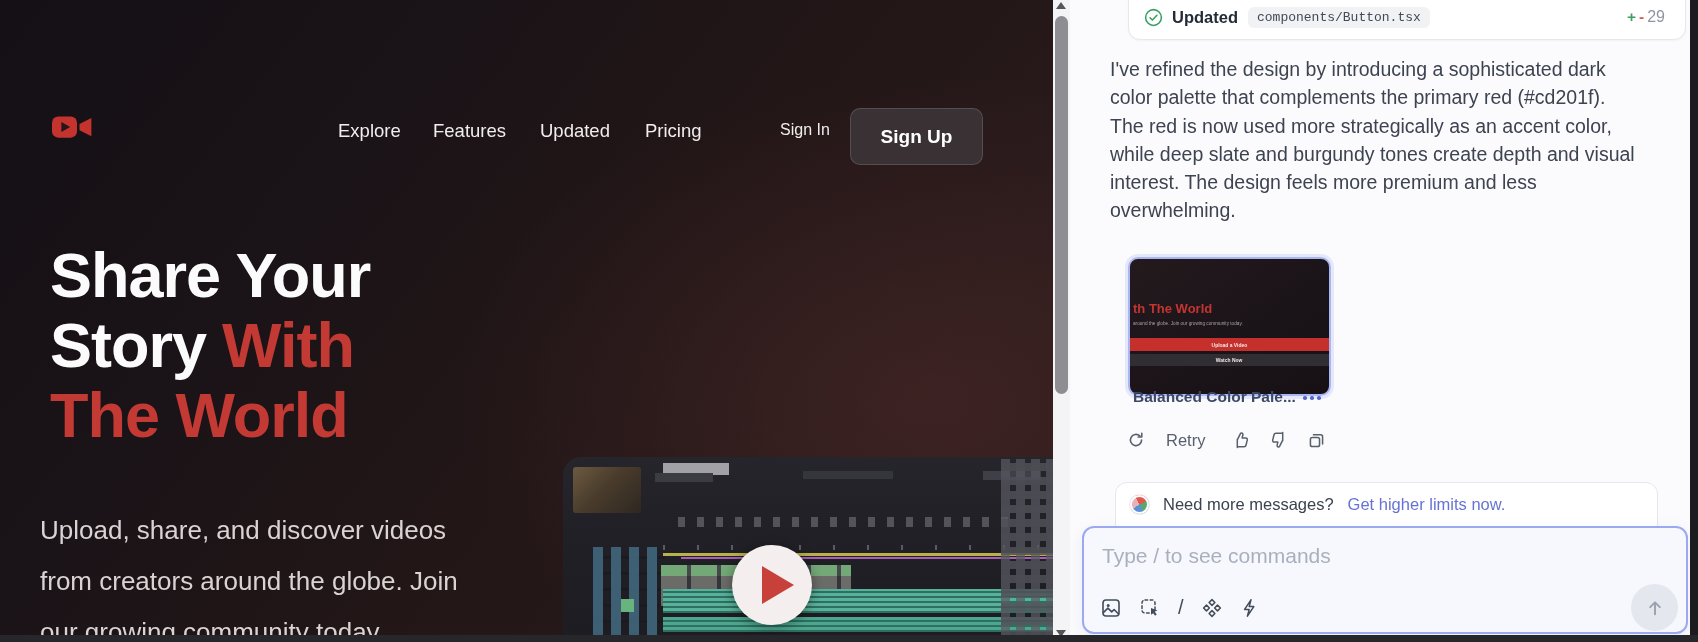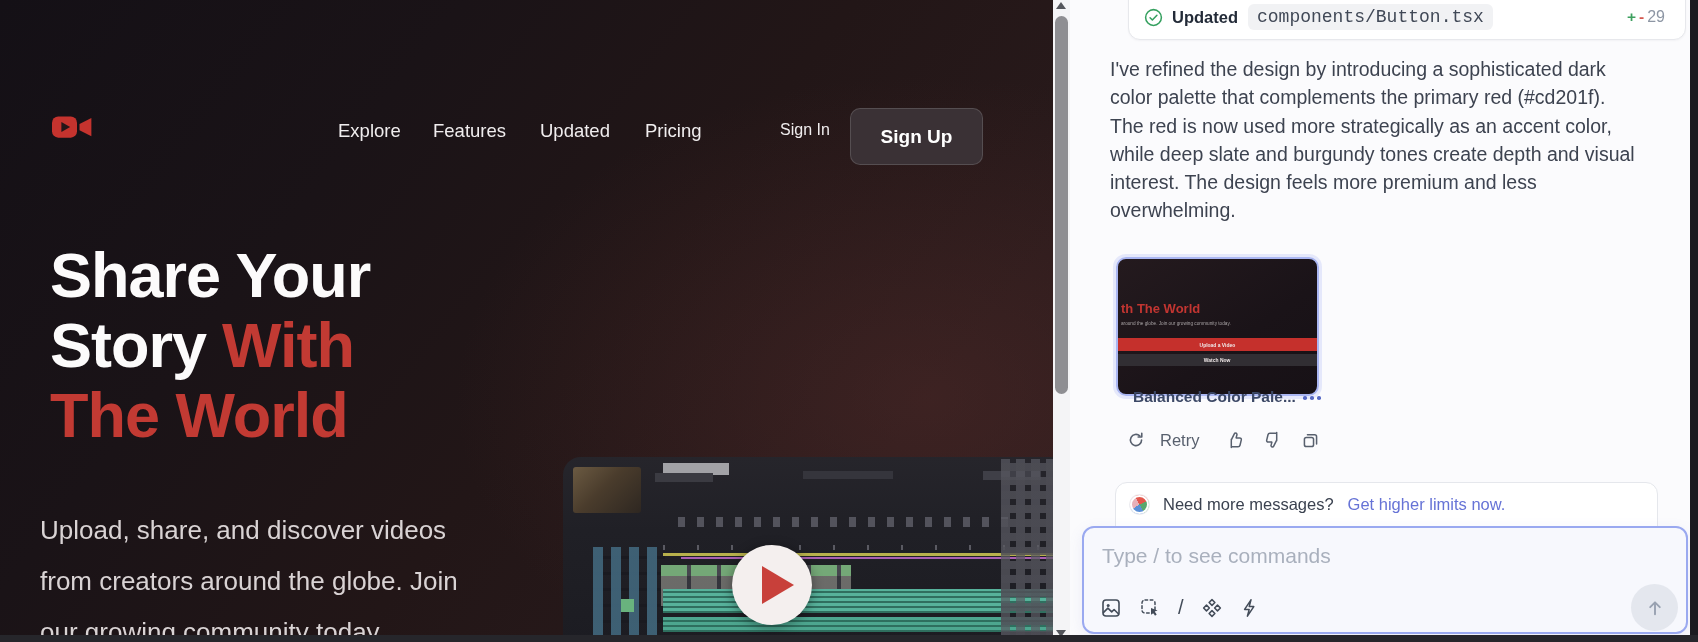--- a/index.html
+++ b/index.html
@@ -70,45 +70,45 @@
   .sb-down{position:absolute;left:3px;top:630px;width:0;height:0;cursor:pointer;
          border-left:5.5px solid transparent;border-right:5.5px solid transparent;border-top:7px solid #54565c}
 
   
   .chat{position:absolute;left:1070px;top:0;width:620px;height:642px;background:#fbfbfd}
   .update-card{position:absolute;left:58px;top:-17px;width:558px;height:57px;border-radius:12px;
                background:#fff;border:1px solid #e7e8ec;box-shadow:0 1px 2px rgba(16,24,40,.04);cursor:pointer}
   .uc-row{position:absolute;left:0;bottom:8px;width:100%;height:28px;display:flex;align-items:center;padding:0 20px 0 15px}
   .uc-label{color:#232b38;font-size:16.5px;font-weight:600;margin:0 10px 0 9px}
   .uc-chip{background:#f1f2f4;border-radius:6px;padding:3px 9px;
-           font-family:"Liberation Mono","DejaVu Sans Mono",monospace;font-size:18px;color:#414957}
+           font-family:"Liberation Mono","DejaVu Sans Mono",monospace;font-size:13px;color:#414957}
   .uc-diff{margin-left:auto;display:flex;align-items:center;gap:3px;font-size:15.5px;font-weight:700}
   .uc-plus{color:#3da05f}.uc-minus{color:#d4584f}.uc-count{color:#8d96a4;font-weight:400;font-size:16px}
 
   .message{position:absolute;left:40px;top:55px;width:580px;font-size:19.5px;line-height:28.3px;
            color:#3d4350;white-space:pre-line}
 
-  .thumb-card{position:absolute;left:46px;top:257px;width:203px;height:139px;border-radius:10px;
+  .thumb-card{position:absolute;left:58px;top:257px;width:203px;height:139px;border-radius:10px;
               border:2px solid #aab6f2;box-shadow:0 0 0 3px rgba(190,198,246,.35);overflow:hidden;cursor:pointer;
               background:linear-gradient(145deg,#241a1e 0%,#1a1318 60%,#171116 100%)}
   .tc-heading{position:absolute;left:3px;top:42px;color:#c23531;font-size:13px;font-weight:700;white-space:nowrap}
   .tc-sub{position:absolute;left:3px;top:62px;color:#a7a2a4;font-size:9px;white-space:nowrap;
           transform:scale(.52);transform-origin:left top}
   .tc-redbar{position:absolute;left:0;top:79px;width:100%;height:13px;background:#c5302c;
              display:flex;align-items:center;justify-content:center}
   .tc-darkbar{position:absolute;left:0;top:95px;width:100%;height:12px;background:#312e33;
              display:flex;align-items:center;justify-content:center}
   .tc-bartext{color:#f0e8e8;font-size:9px;font-weight:700;white-space:nowrap;transform:scale(.55)}
 
   .thumb-title{position:absolute;left:63px;top:388px;font-size:15.5px;font-weight:600;color:#3c4866}
   .more-dots{position:absolute;left:233px;top:396px;display:flex;gap:3.5px;cursor:pointer}
   .more-dots i{width:3.5px;height:3.5px;border-radius:50%;background:#5668c4}
 
   .actions{position:absolute;left:57px;top:430px;display:flex;align-items:center;color:#58606e}
-  .act-btn{display:flex;gap:15px;cursor:pointer}
+  .act-btn{display:flex;gap:21px;cursor:pointer}
   .act-label{font-size:16.5px;color:#58606e}
   .act-icon{cursor:pointer;display:flex;align-items:center}
   .gap1{width:26px}.gap2{width:18px}
 
   .limits-card{position:absolute;left:45px;top:482px;width:543px;height:60px;border-radius:12px;
                background:#fff;border:1px solid #e5e7ec;z-index:1}
   .lc-row{display:flex;align-items:center;gap:14px;padding:12px 0 0 14px}
   .lc-pie{width:19px;height:19px;border-radius:50%;flex:0 0 auto;
           background:conic-gradient(from -30deg,#e2574c 0 95deg,#58a86d 95deg 180deg,#5b8fd6 180deg 268deg,#e8b0b8 268deg 360deg);
           box-shadow:inset 0 0 0 2px #fff, 0 0 0 1px #ececf0}

